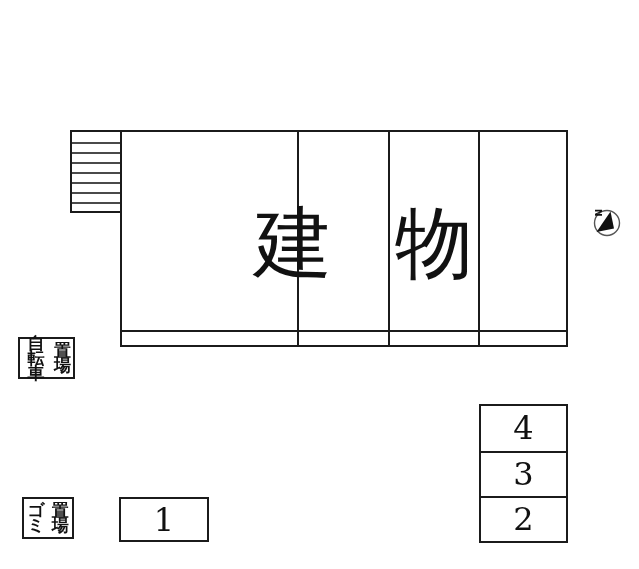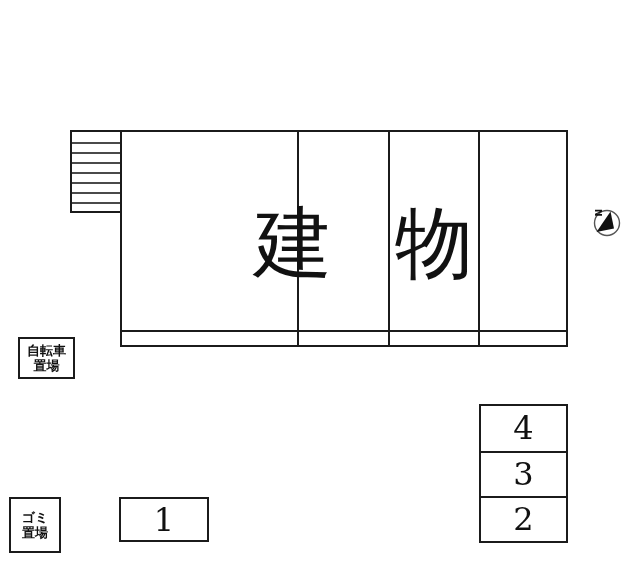--- a/index.html
+++ b/index.html
@@ -78,41 +78,40 @@
     position: absolute;
     left: 0;
     right: 0;
     height: 2px;
     background: #4a4a4a;
   }
 
   
   .label-box {
     display: flex;
-    flex-direction: column;
     align-items: center;
     justify-content: center;
     font-family: "DejaVu Sans", "Liberation Sans", sans-serif;
-    font-size: 13px;
+    font-size: 17px;
     line-height: 15px;
     font-weight: 600;
     color: #111111;
     text-align: center;
   }
   #bicycle-box {
     left: 18px;
     top: 337px;
     width: 57px;
     height: 42px;
   }
   #garbage-box {
-    left: 9px;
+    left: 22px;
     top: 497px;
     width: 52px;
-    height: 56px;
+    height: 42px;
   }
 
   
   .stall {
     display: flex;
     align-items: center;
     justify-content: center;
     font-family: "DejaVu Serif", "Liberation Serif", serif;
     font-size: 32px;
     line-height: 32px;

